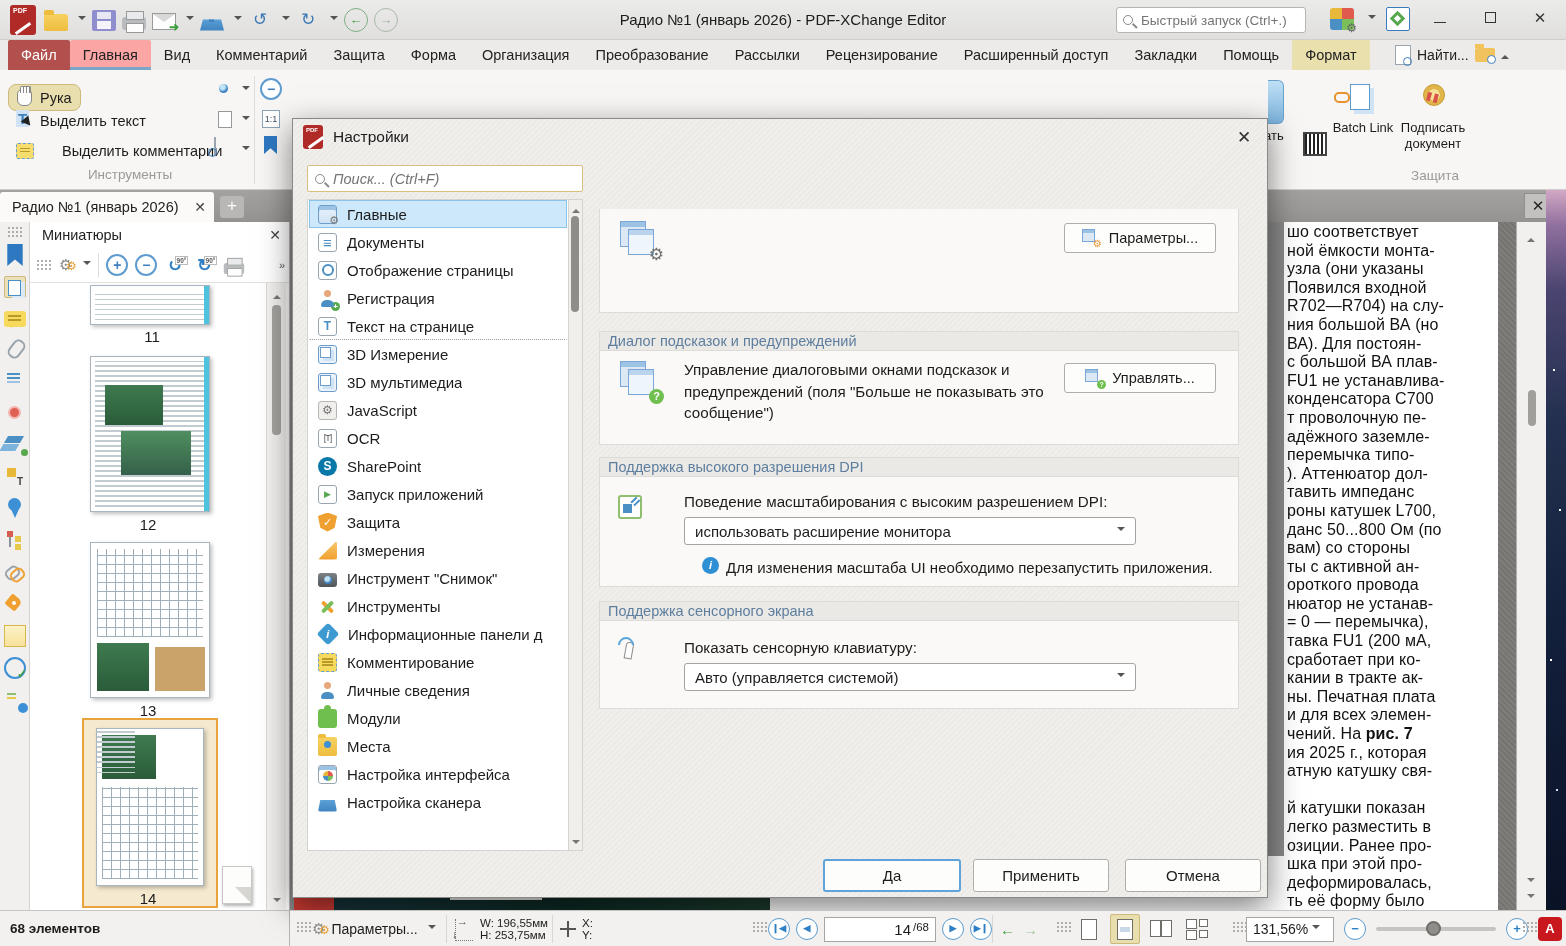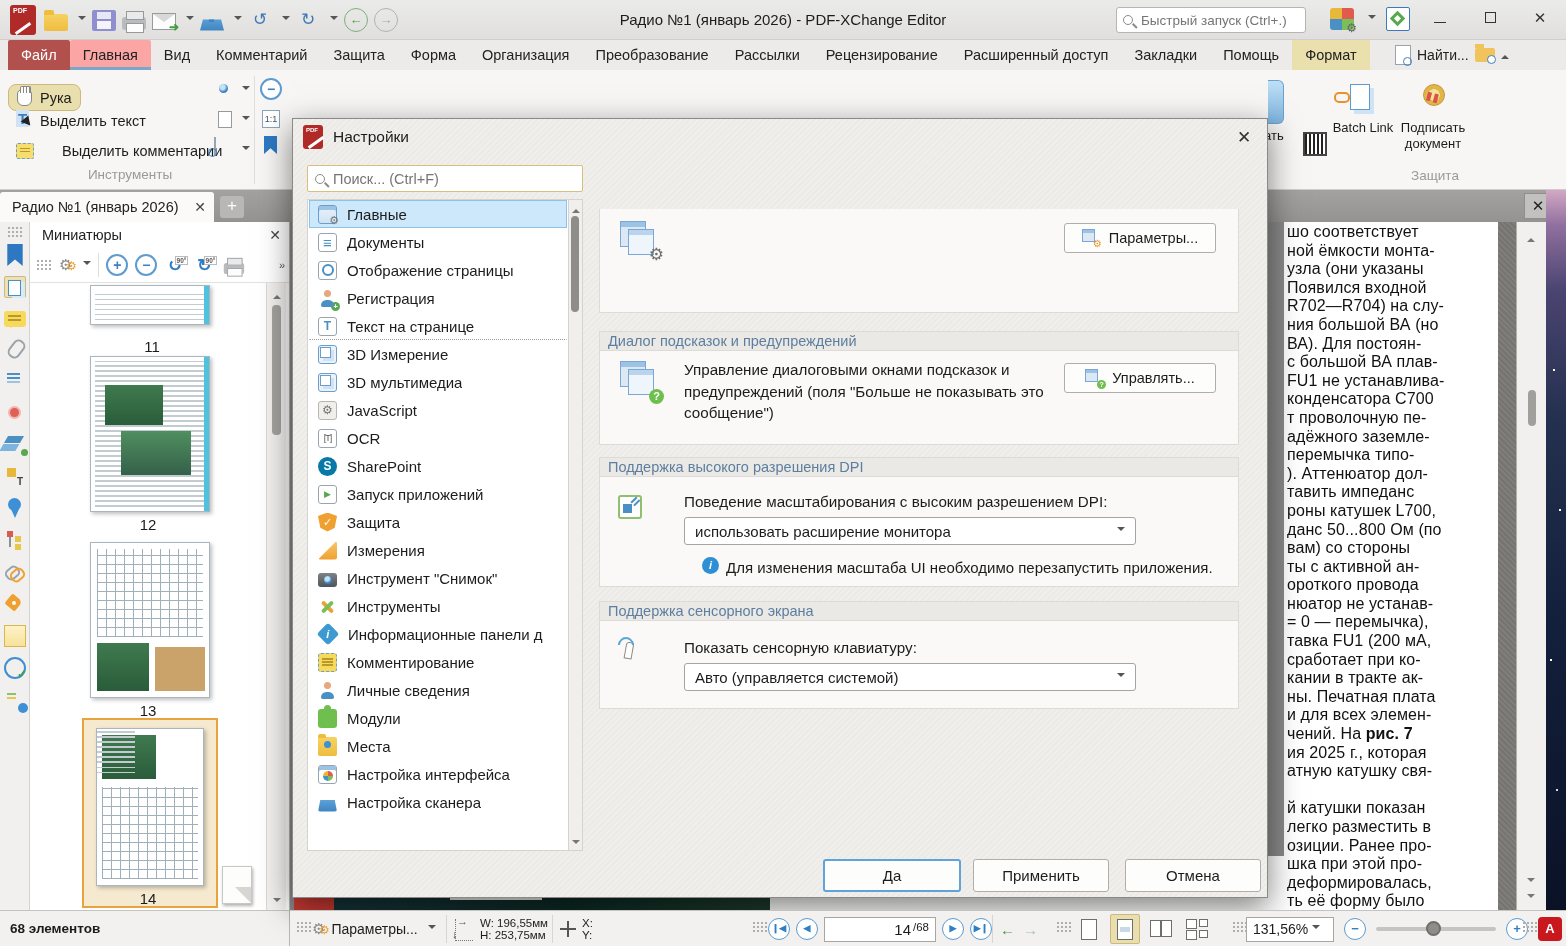--- a/index.html
+++ b/index.html
@@ -172,21 +172,21 @@
   .ocean{position:absolute;left:85px;top:2px;width:260px;text-align:center;font-size:19.5px;font-weight:bold;color:#111;}
   .bodyline{position:absolute;left:18px;top:28px;width:490px;font-size:16.5px;color:#111;word-spacing:7px;}
 
   
   .dialog{left:292px;top:78px;width:976px;height:780px;background:#f1efec;border:1px solid #8a8987;box-shadow:0 10px 30px rgba(0,0,0,.5);background-image:repeating-linear-gradient(135deg,rgba(0,0,0,.018) 0 2px,transparent 2px 4px);margin-top:40px;}
   .dlg-title{position:absolute;left:0;top:0;width:100%;height:36px;display:flex;align-items:center;font-size:15.5px;color:#1c1c1c;}
   .dlg-title .pdflogo{width:20px;height:24px;margin:0 10px;}
   .dlg-title .pdflogo::before{font-size:6px;}
   .dlg-x{position:absolute;right:12px;top:8px;font-size:17px;color:#333;width:22px;text-align:center;}
   .dlg-search{position:absolute;left:14px;top:46px;width:276px;height:27px;background:#fff;border:1px solid #d8bf80;border-radius:2px;display:flex;align-items:center;padding:0 7px;}
-  .dlg-search input{border:0;outline:0;flex:1;font-size:14.5px;color:#444;font-family:inherit;background:transparent;}
+  .dlg-search input{border:0;outline:0;flex:1;font-size:14.5px;color:#444;font-family:inherit;background:transparent;font-style:italic;}
   .catlist{position:absolute;left:14px;top:80px;width:262px;height:652px;background:#fff;border:1px solid #d5d3cf;overflow:hidden;}
   .cat{height:28px;display:flex;align-items:center;font-size:15px;color:#1c1c1c;border:1px solid transparent;margin:0 1px;}
   .cat.sel{background:#cde8fb;border-color:#8cc3e8;}
   .cat.div-after{border-bottom:1px dotted #9a9a96;}
   .cl{white-space:nowrap;overflow:hidden;}
   .ci{width:19px;height:19px;border-radius:3px;display:inline-flex;align-items:center;justify-content:center;flex:none;position:relative;margin:0 10px 0 8px;font-size:12px;}
   .i-settings-window{background:linear-gradient(#eaf3fb,#cfe3f4);border:1px solid #6d9ecb;box-shadow:inset 0 4px 0 #9cc3e4;}
   .i-settings-window::after{content:"⚙";position:absolute;right:-3px;bottom:-4px;color:#777;font-size:11px;}
   .i-document-list{background:#fff;border:1px solid #9aa4ae;color:#4a90c4;}
   .i-document-list::before{content:"≡";font-size:15px;font-weight:bold;}
@@ -435,21 +435,21 @@
       <span class="rot-ic">↺<i>90°</i></span>
       <span class="rot-ic">↻<i>90°</i></span>
       <span class="qicon print-ic print-small"></span>
       <span class="dbl-chev">»</span>
     </div>
 
     <div class="thumb" style="top:63px;height:40px;">
       <div class="txtfill"></div>
         <div class="cyanedge"></div>
     </div>
-    <div class="tlabel" style="top:116px;padding-left:8px;">11</div>
+    <div class="tlabel" style="top:106px;padding-left:8px;">11</div>
 
     <div class="thumb" style="top:134px;height:156px;">
       <div class="txtfill"></div>
       <div class="greenblock" style="left:14px;top:28px;width:58px;height:40px;"></div>
       <div class="greenblock" style="left:30px;top:74px;width:70px;height:44px;background:linear-gradient(#4f8f5f,#35604a);"></div>
       <div class="cyanedge"></div>
     </div>
     <div class="tlabel" style="top:294px;">12</div>
 
     <div class="thumb" style="top:320px;height:156px;">

